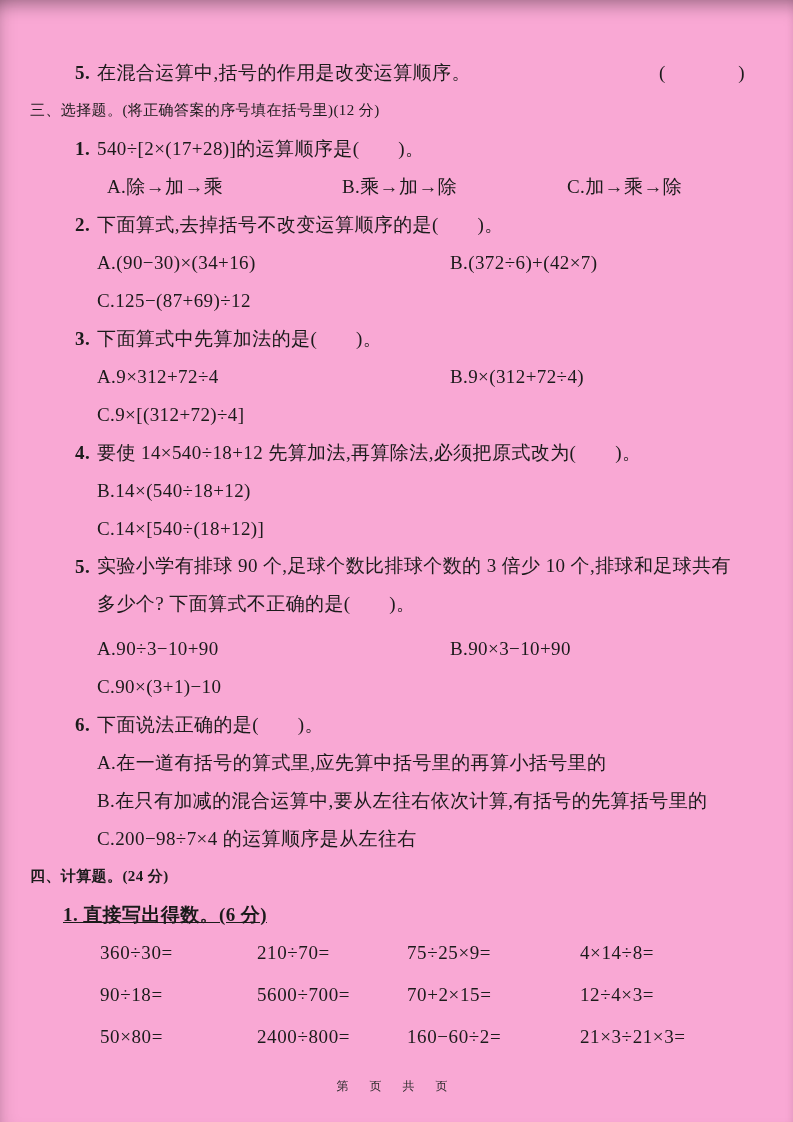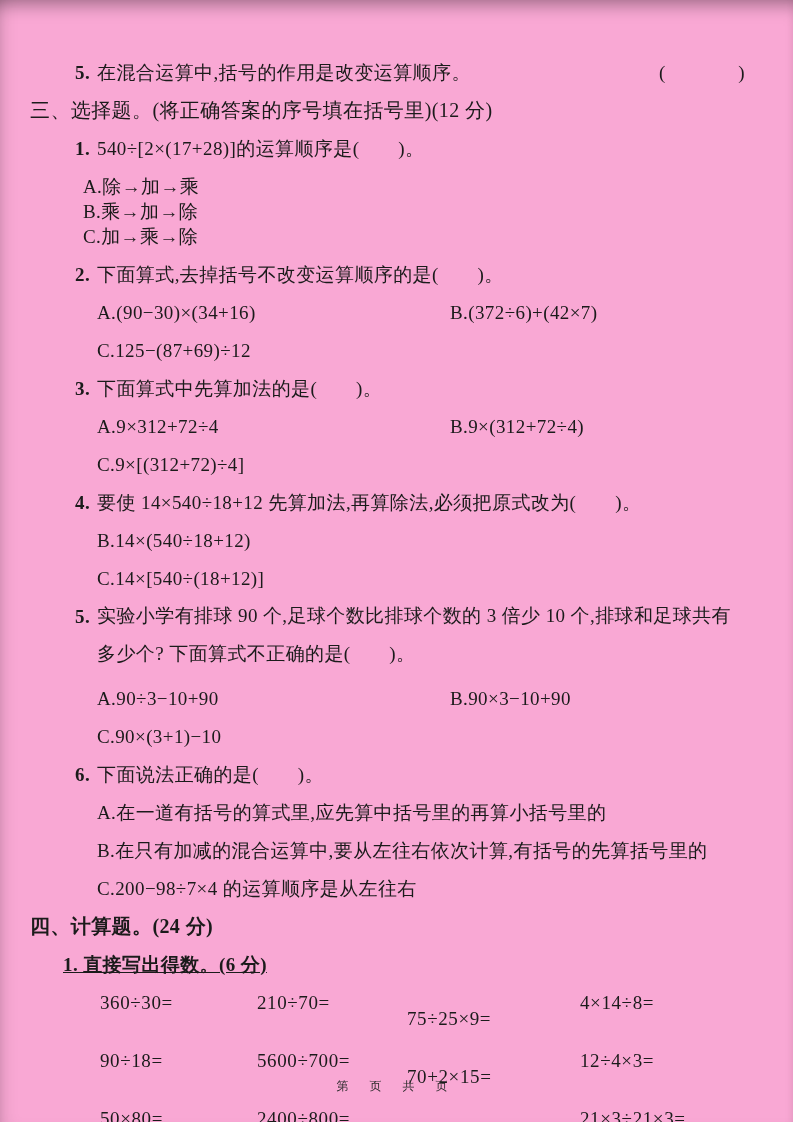--- a/index.html
+++ b/index.html
@@ -12,35 +12,35 @@
     font-family:"Liberation Serif","DejaVu Serif",serif;
     font-size:19px;
     overflow:hidden;
     box-shadow: inset 0 16px 18px -12px rgba(0,0,0,.38),
                 inset 14px 0 20px -16px rgba(0,0,0,.22),
                 inset -6px 0 10px -8px rgba(0,0,0,.10);
   }
   .content{padding:60px 45px 0 75px;}
   .line{line-height:25px;min-height:25px;margin-bottom:13px;letter-spacing:.4px;}
   .qnum{font-weight:bold;padding-right:7px;}
-  .sec-title{margin-left:-45px;font-size:20px;}
+  .sec-title{margin-left:-45px;font-size:15px;}
   .tf-row{display:flex;justify-content:space-between;align-items:flex-start;}
   .bracket{display:inline-flex;width:86px;justify-content:space-between;margin-right:3px;}
   .stem-row{display:flex;align-items:flex-start;}
   .stem-text{flex:1;max-width:655px;}
   .opts{margin-left:22px;display:flex;}
   .opts .w235{display:inline-block;width:235px;}
   .opts .w225{display:inline-block;width:225px;}
   .opts .w353{display:inline-block;width:353px;}
-  .opts1{margin-left:8px;flex-direction:column;}
+  .opts1{margin-left:32px;}
   .q{margin-bottom:4px;}
   .calc-grid-row{display:flex;margin-left:25px;line-height:25px;margin-bottom:17px;letter-spacing:.6px;}
   .calc-grid-row .c1{width:157px;}
   .calc-grid-row .c2{width:150px;}
-  .calc-grid-row .c3{width:173px;margin-top:16px;}
+  .calc-grid-row .c3{width:173px;}
   .calc-grid-row .c4{flex:1;}
   .sub-title{font-weight:bold;margin-left:-12px;text-decoration:underline;}
   .bold{font-weight:bold;}
   .footer{
     position:absolute;left:0;right:0;top:1078px;
     text-align:center;font-size:12px;letter-spacing:9px;color:#2a2a2a;
   }
 </style>
 </head>
 <body>

